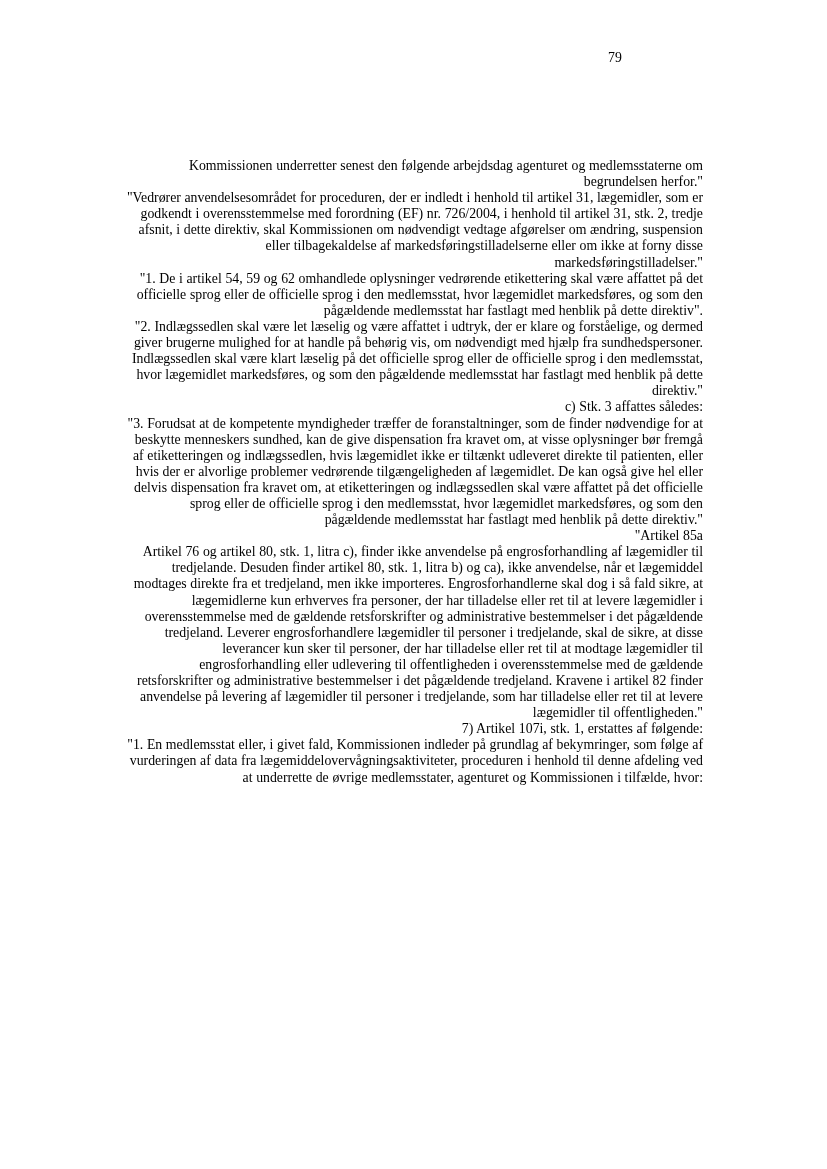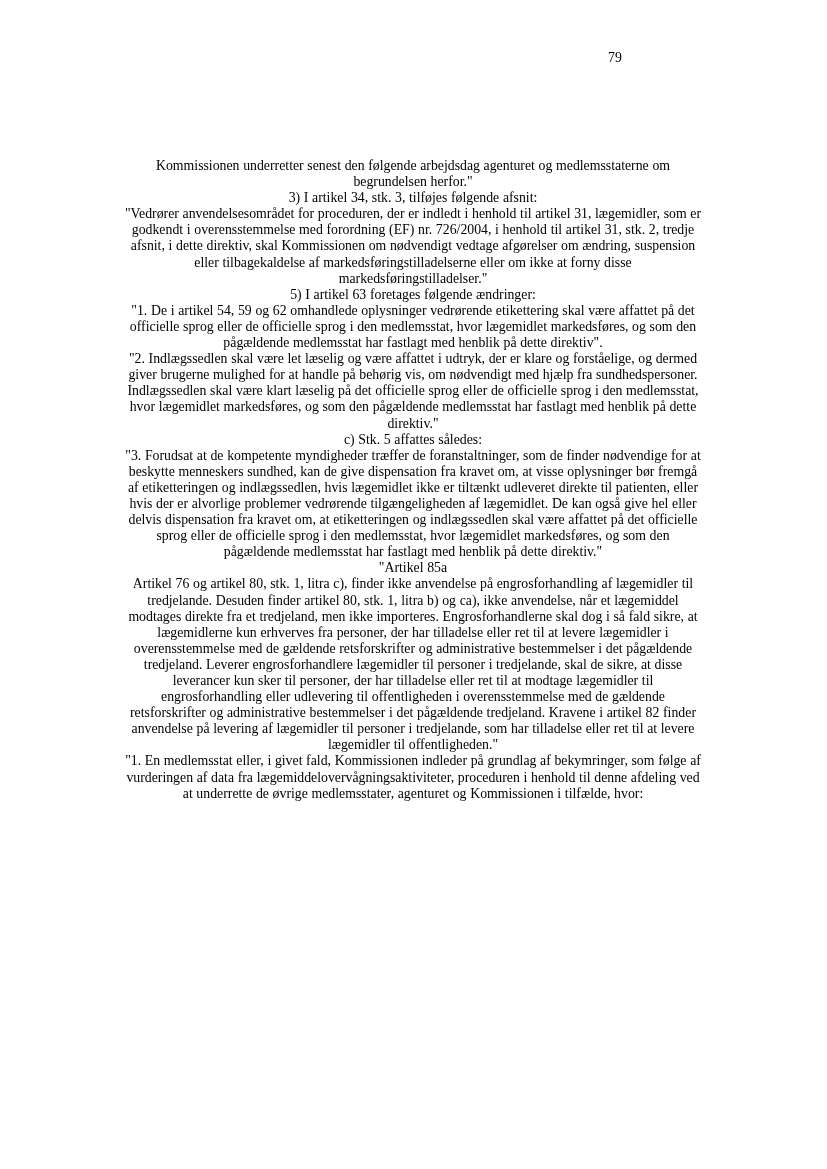--- a/index.html
+++ b/index.html
@@ -27,39 +27,38 @@
     font-size: 13.8px;
     line-height: 16px;
   }
   .content {
     position: absolute;
     top: 158px;
     left: 123px;
     width: 580px;
     font-size: 13.8px;
     line-height: 16.1px;
-    text-align: center;
+    text-align: right;
   }
   .content p {
     margin: 0;
     padding: 0;
     word-spacing: 0.2px;
   }
 </style>
 </head>
 <body>
 
 <div class="page">
   <div class="page-number">79</div>
   <div class="content">
     <p>Kommissionen underretter senest den følgende arbejdsdag agenturet og medlemsstaterne om begrundelsen herfor."</p>
-    <p>3) I artikel 34, stk. 3, tilføjes følgende afsnit:</p>
     <p>"Vedrører anvendelsesområdet for proceduren, der er indledt i henhold til artikel 31, lægemidler, som er godkendt i overensstemmelse med forordning (EF) nr. 726/2004, i henhold til artikel 31, stk. 2, tredje afsnit, i dette direktiv, skal Kommissionen om nødvendigt vedtage afgørelser om ændring, suspension eller tilbagekaldelse af markedsføringstilladelserne eller om ikke at forny disse markedsføringstilladelser."</p>
-    <p>5) I artikel 63 foretages følgende ændringer:</p>
     <p>"1. De i artikel 54, 59 og 62 omhandlede oplysninger vedrørende etikettering skal være affattet på det officielle sprog eller de officielle sprog i den medlemsstat, hvor lægemidlet markedsføres, og som den pågældende medlemsstat har fastlagt med henblik på dette direktiv".</p>
     <p>"2. Indlægssedlen skal være let læselig og være affattet i udtryk, der er klare og forståelige, og dermed giver brugerne mulighed for at handle på behørig vis, om nødvendigt med hjælp fra sundhedspersoner. Indlægssedlen skal være klart læselig på det officielle sprog eller de officielle sprog i den medlemsstat, hvor lægemidlet markedsføres, og som den pågældende medlemsstat har fastlagt med henblik på dette direktiv."</p>
-    <p>c) Stk. 5 affattes således:</p>
+    <p>c) Stk. 3 affattes således:</p>
     <p>"3. Forudsat at de kompetente myndigheder træffer de foranstaltninger, som de finder nødvendige for at beskytte menneskers sundhed, kan de give dispensation fra kravet om, at visse oplysninger bør fremgå af etiketteringen og indlægssedlen, hvis lægemidlet ikke er tiltænkt udleveret direkte til patienten, eller hvis der er alvorlige problemer vedrørende tilgængeligheden af lægemidlet. De kan også give hel eller delvis dispensation fra kravet om, at etiketteringen og indlægssedlen skal være affattet på det officielle sprog eller de officielle sprog i den medlemsstat, hvor lægemidlet markedsføres, og som den pågældende medlemsstat har fastlagt med henblik på dette direktiv."</p>
     <p>"Artikel 85a</p>
     <p>Artikel 76 og artikel 80, stk. 1, litra c), finder ikke anvendelse på engrosforhandling af lægemidler til tredjelande. Desuden finder artikel 80, stk. 1, litra b) og ca), ikke anvendelse, når et lægemiddel modtages direkte fra et tredjeland, men ikke importeres. Engrosforhandlerne skal dog i så fald sikre, at lægemidlerne kun erhverves fra personer, der har tilladelse eller ret til at levere lægemidler i overensstemmelse med de gældende retsforskrifter og administrative bestemmelser i det pågældende tredjeland. Leverer engrosforhandlere lægemidler til personer i tredjelande, skal de sikre, at disse leverancer kun sker til personer, der har tilladelse eller ret til at modtage lægemidler til engrosforhandling eller udlevering til offentligheden i overensstemmelse med de gældende retsforskrifter og administrative bestemmelser i det pågældende tredjeland. Kravene i artikel 82 finder anvendelse på levering af lægemidler til personer i tredjelande, som har tilladelse eller ret til at levere lægemidler til offentligheden."</p>
+    <p>7) Artikel 107i, stk. 1, erstattes af følgende:</p>
     <p>"1. En medlemsstat eller, i givet fald, Kommissionen indleder på grundlag af bekymringer, som følge af vurderingen af data fra lægemiddelovervågningsaktiviteter, proceduren i henhold til denne afdeling ved at underrette de øvrige medlemsstater, agenturet og Kommissionen i tilfælde, hvor:</p>
   </div>
 </div>
 
 </body></html>

